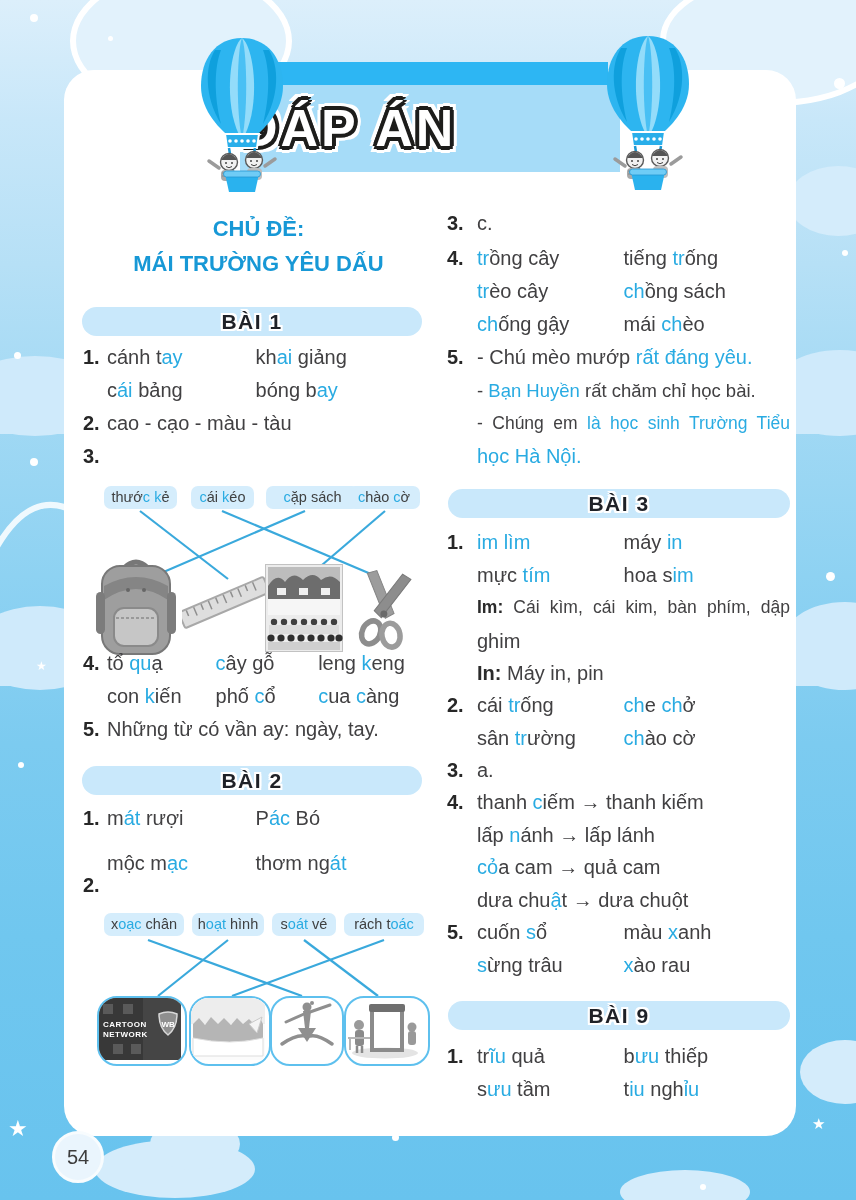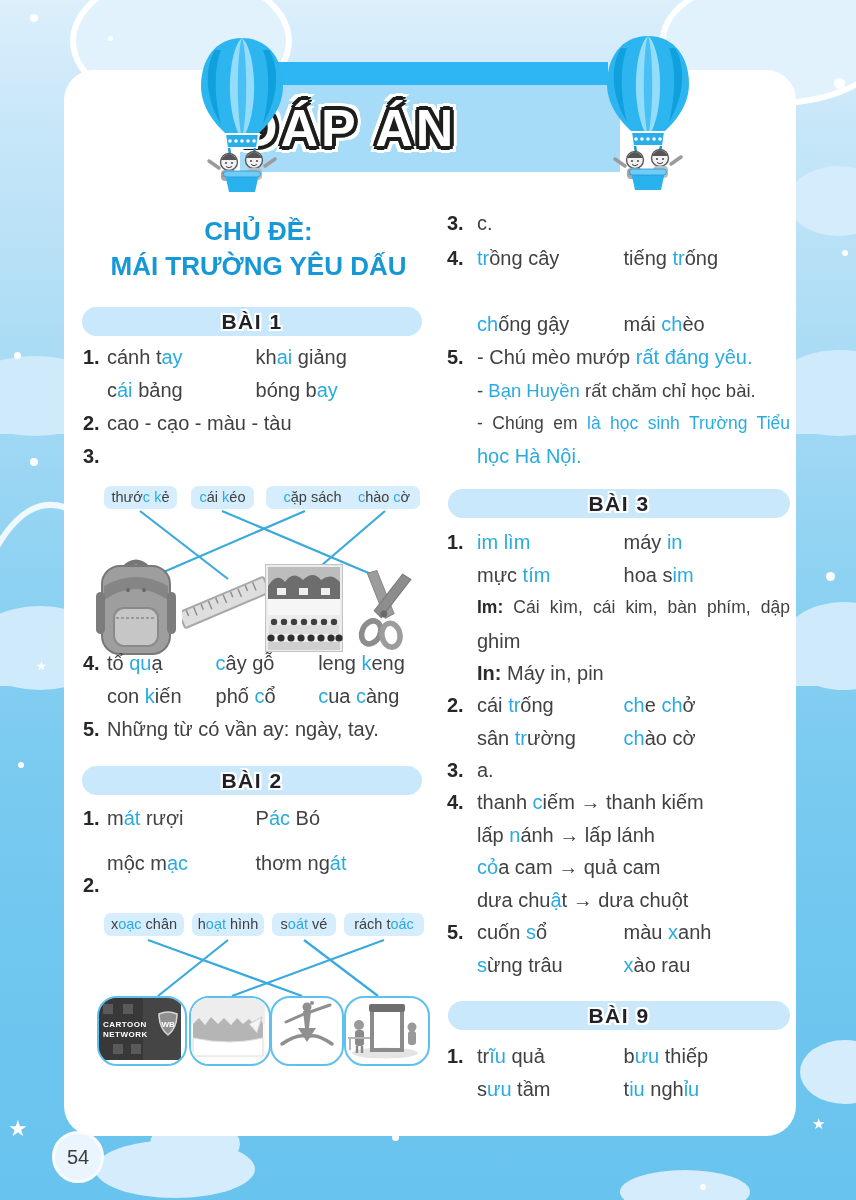--- a/index.html
+++ b/index.html
@@ -21,21 +21,21 @@
   .ribbon{position:absolute;left:240px;top:85px;width:380px;height:87px;background:#a6dcf8;}
   .title{position:absolute;left:240px;top:85px;width:380px;height:87px;line-height:87px;
     font-size:52px;font-weight:800;letter-spacing:3px;color:#fff;
     text-shadow:-4px 0 0 #1d1d1b,4px 0 0 #1d1d1b,0 -4px 0 #1d1d1b,0 4px 0 #1d1d1b,
     -3px -3px 0 #1d1d1b,3px -3px 0 #1d1d1b,-3px 3px 0 #1d1d1b,3px 3px 0 #1d1d1b,
     -7px 0 0 #fff,7px 0 0 #fff,0 -7px 0 #fff,0 7px 0 #fff,-6px -6px 0 #fff,6px -6px 0 #fff,-6px 6px 0 #fff,6px 6px 0 #fff;}
   .balloon{position:absolute;width:106px;height:160px;}
   .b-left{left:189px;top:34px;}
   .b-right{left:595px;top:32px;}
   
-  .theme{position:absolute;left:92px;width:333px;text-align:center;font-weight:bold;color:#1798d6;font-size:26px;white-space:nowrap;}
+  .theme{position:absolute;left:92px;width:333px;text-align:center;font-weight:bold;color:#1798d6;font-size:22px;white-space:nowrap;}
   .pill{position:absolute;height:29px;border-radius:15px;background:#c9e8fb;text-align:center;line-height:29px;
     font-size:21px;font-weight:bold;letter-spacing:1.5px;color:#1f2127;
     text-shadow:-2px 0 0 #fff,2px 0 0 #fff,0 -2px 0 #fff,0 2px 0 #fff,-2px -2px 0 #fff,2px -2px 0 #fff,-2px 2px 0 #fff,2px 2px 0 #fff;}
   
   .row{position:absolute;font-size:20px;color:#414042;white-space:nowrap;}
   .rl{left:107px;}  .rl .num{left:-24px;}
   .rr{left:477px;}  .rr .num{left:-30px;}
   .num{position:absolute;font-weight:bold;color:#272727;}
   .cell{display:inline-block;}
   .w143{width:143px;} .w141{width:141px;} .w103{width:103px;} .w97{width:97px;}
@@ -321,20 +321,24 @@
 
   <div class="row rr" style="top:212px;">
     <span class="num">3.</span>
     <span>c.</span>
   </div>
   <div class="row rr" style="top:247px;">
     <span class="num">4.</span>
     <span class="cell w141"><span class="blu">tr</span><span>ồng cây</span></span>
     <span class="cell"><span>tiếng </span><span class="blu">tr</span><span>ống</span></span>
   </div>
+  <div class="row rr" style="top:280px;">
+    <span class="cell w141"><span class="blu">tr</span><span>èo cây</span></span>
+    <span class="cell"><span class="blu">ch</span><span>ồng sách</span></span>
+  </div>
   <div class="row rr" style="top:313px;">
     <span class="cell w141"><span class="blu">ch</span><span>ống gậy</span></span>
     <span class="cell"><span>mái </span><span class="blu">ch</span><span>èo</span></span>
   </div>
   <div class="row rr" style="top:346px;">
     <span class="num">5.</span>
     <span><span>- Chú mèo mướp </span><span class="blu">rất đáng yêu.</span></span>
   </div>
   <div class="row rr fs18" style="top:380px;">
     <span><span>- </span><span class="blu">Bạn Huyền</span><span> rất chăm chỉ học bài.</span></span>

